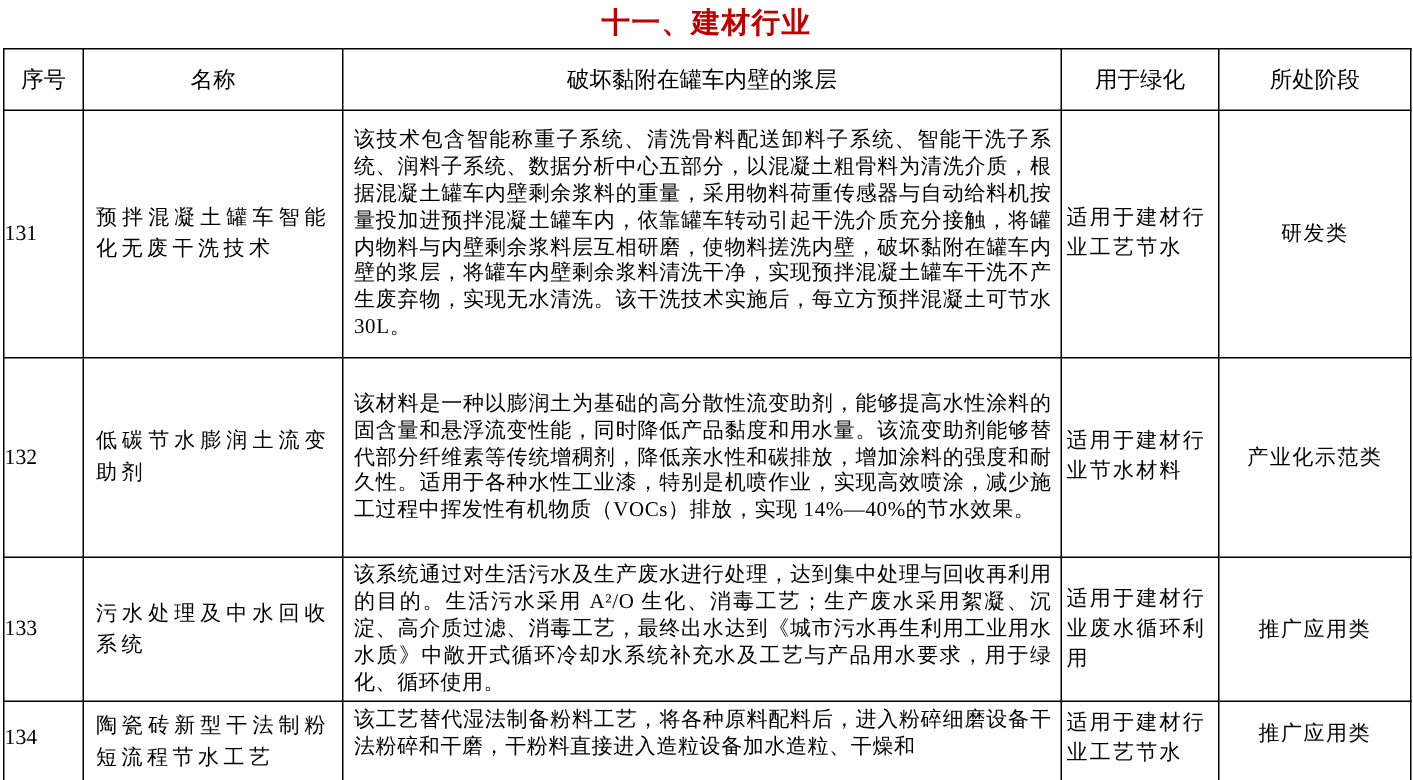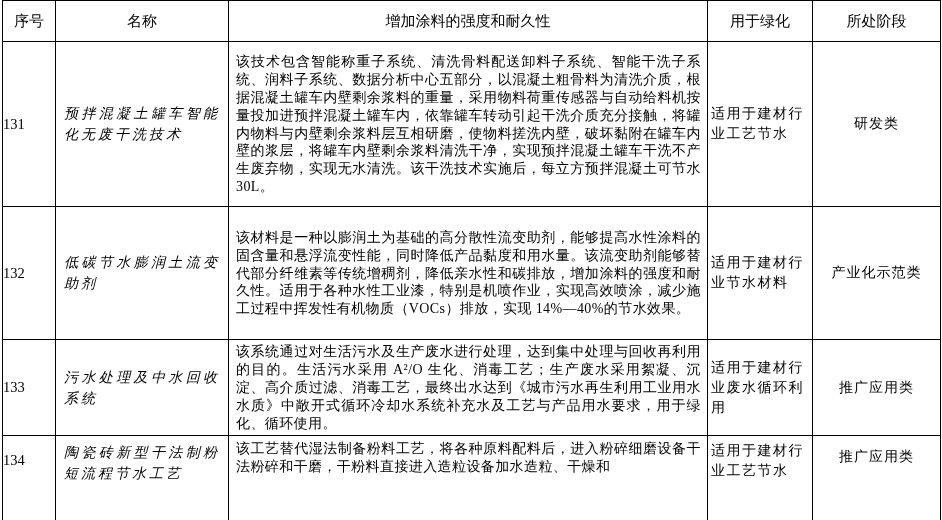--- a/index.html
+++ b/index.html
@@ -48,21 +48,20 @@
     text-align: left;
     font-size: 14.5px;
     font-family: "Liberation Serif", serif;
   }
   td.cell-name {
     font-size: 14px;
     text-align: justify;
     padding: 4px 8px;
     letter-spacing: 3px;
     line-height: 21px;
-    font-style: italic;
   }
   td.cell-tech {
     font-size: 14px;
     text-align: justify;
     padding: 3px 6px 2px 7px;
     line-height: 17.9px;
     letter-spacing: 0.4px;
   }
   td.cell-scope {
     font-size: 14px;
@@ -85,34 +84,35 @@
   tr.r-134 td.cell-name { padding-top: 6px; }
   tr.r-134 td.cell-tech { padding-top: 4px; }
   tr.r-134 td.cell-scope { padding-top: 5px; }
   tr.r-134 td.cell-stage { padding-top: 12px; }
 </style>
 </head>
 <body>
 
 <div class="page">
 
+  <div class="doc-title" style="color: rgb(192, 0, 0);">十一、建材行业</div>
 
   <table class="catalog">
     <colgroup>
       <col class="c-no">
         <col class="c-name">
         <col class="c-tech">
         <col class="c-scope">
         <col class="c-stage">
     </colgroup>
     <thead>
       <tr>
         <th>序号</th>
         <th>名称</th>
-        <th>增加涂料的强度和耐久性</th>
+        <th>破坏黏附在罐车内壁的浆层</th>
         <th>用于绿化</th>
         <th>所处阶段</th>
       </tr>
     </thead>
     <tbody>
       <tr class="r-131">
         <td class="cell-no">131</td>
         <td class="cell-name">预拌混凝土罐车智能化无废干洗技术</td>
         <td class="cell-tech">该技术包含智能称重子系统、清洗骨料配送卸料子系统、智能干洗子系统、润料子系统、数据分析中心五部分，以混凝土粗骨料为清洗介质，根据混凝土罐车内壁剩余浆料的重量，采用物料荷重传感器与自动给料机按量投加进预拌混凝土罐车内，依靠罐车转动引起干洗介质充分接触，将罐内物料与内壁剩余浆料层互相研磨，使物料搓洗内壁，破坏黏附在罐车内壁的浆层，将罐车内壁剩余浆料清洗干净，实现预拌混凝土罐车干洗不产生废弃物，实现无水清洗。该干洗技术实施后，每立方预拌混凝土可节水 30L。</td>
         <td class="cell-scope">适用于建材行业工艺节水</td>

